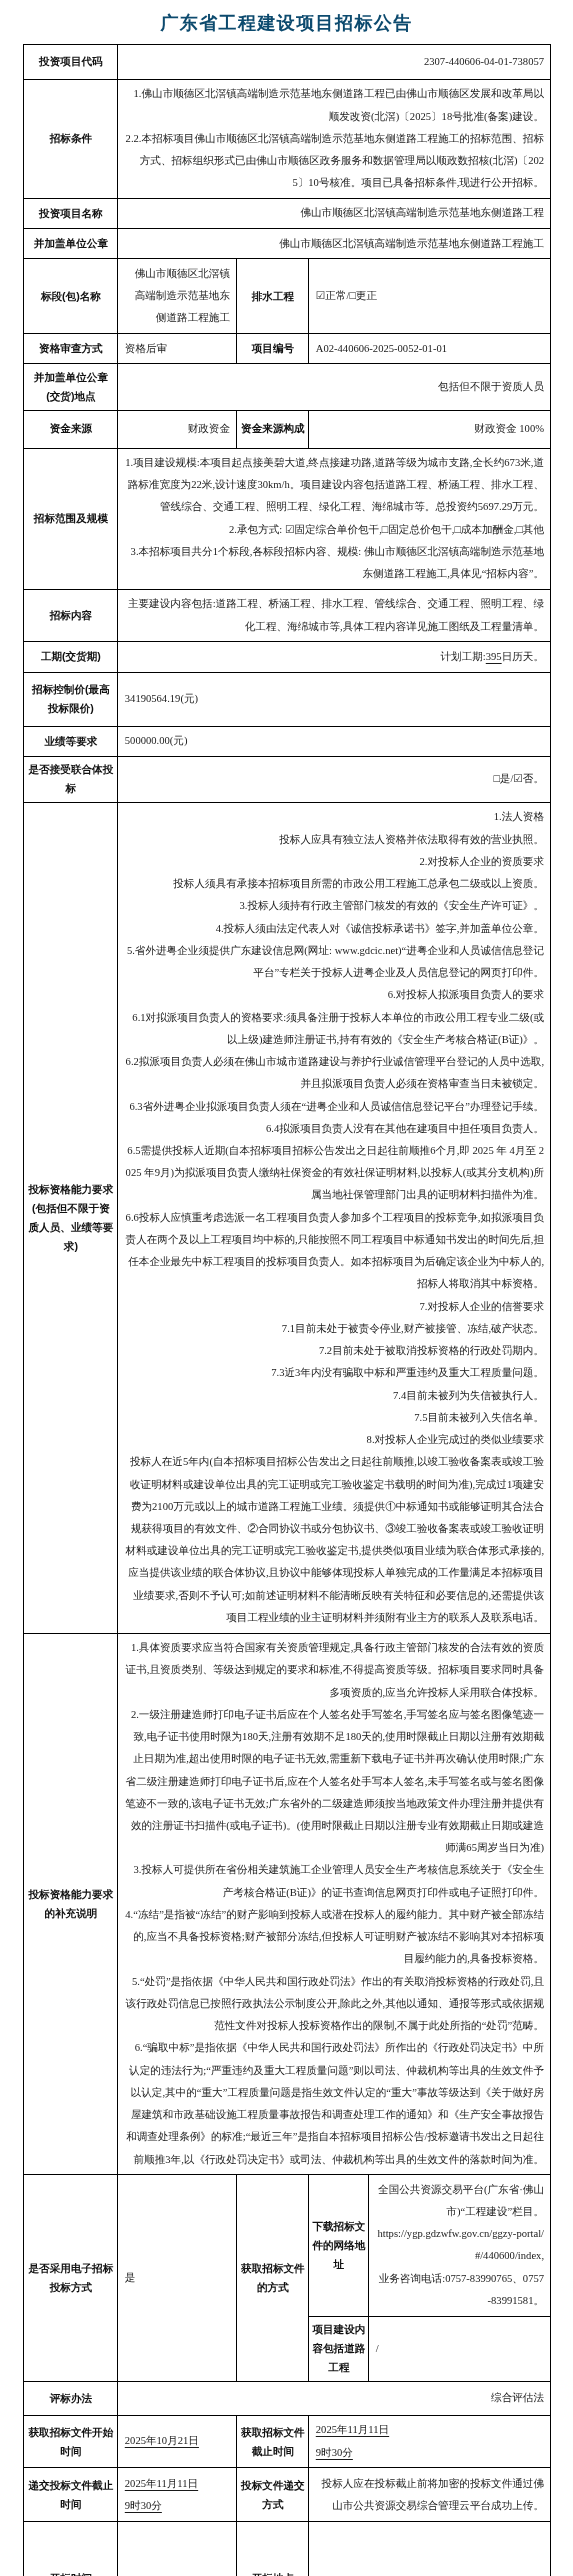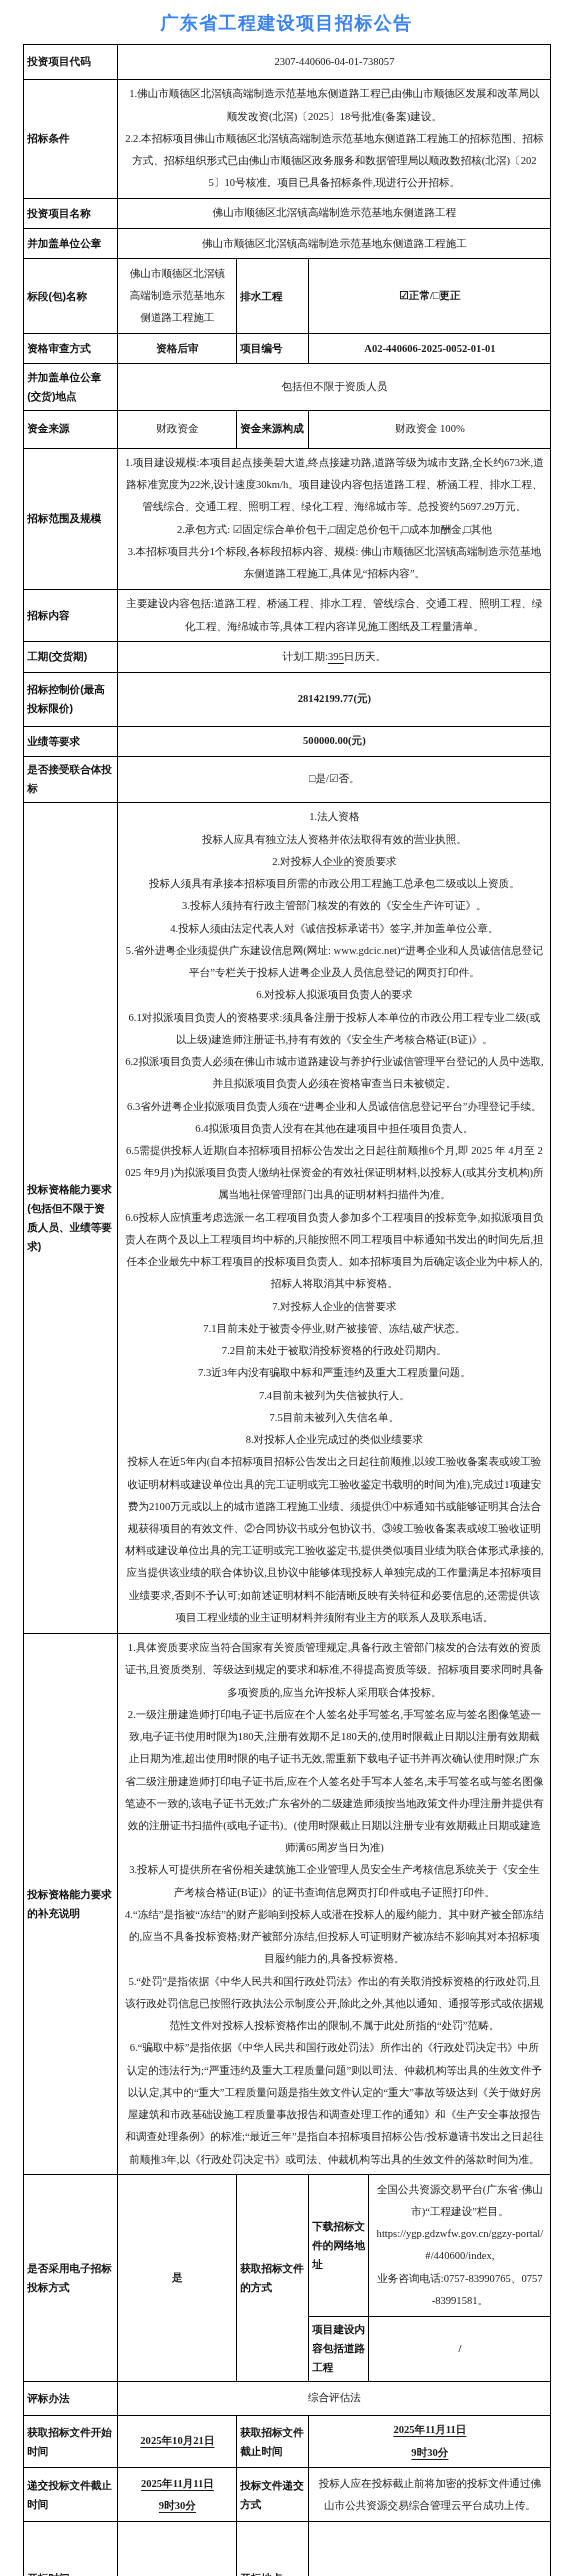--- a/index.html
+++ b/index.html
@@ -1,26 +1,26 @@
 <!DOCTYPE html>
 <html style="font-size:11.4px"><head>
 <meta charset="utf-8">
 <style>
   html,body{margin:0;padding:0;background:#ffffff;color:#1a1a1a;}
   body{width:573px;font-family:"Liberation Serif","DejaVu Serif",serif;}
   .page{padding:8.5px 23.4px 14px 23.4px;}
   .doc-title{font-family:"Liberation Sans","DejaVu Sans",sans-serif;font-weight:bold;
-    font-size:18px;text-align:center;margin:2.8px 0 8.5px 0;letter-spacing:1.4px;color:#3b82f6;}
+    font-size:18px;text-align:center;margin:2.8px 0 8.5px 0;letter-spacing:1.4px;color:#0c4a6e;}
   table.doc{width:527px;border-collapse:collapse;table-layout:fixed;border:1.4px solid #000;}
   table.doc th,table.doc td{border:1.4px solid #000;vertical-align:middle;
     font-size:10.6px;line-height:2.1;padding:3.5px 6.4px;word-break:break-all;}
   table.doc th{font-family:"Liberation Sans","DejaVu Sans",sans-serif;font-weight:bold;
-    text-align:left;padding:3.5px 2.8px;line-height:1.8;color:#111;}
-  td.center{text-align:center;font-weight:bold;}
-  td.left{text-align:center;}
+    text-align:center;padding:3.5px 2.8px;line-height:1.8;color:#111;}
+  td.center{}
+  td.left{text-align:right;}
   .pre{white-space:pre-line;}
   .u{text-decoration:underline;text-underline-offset:2.8px;}
   td.small-lh{line-height:1.95;}
 </style>
 </head>
 <body>
 
 <div class="page">
   <h1 class="doc-title">广东省工程建设项目招标公告</h1>
 
@@ -93,21 +93,21 @@
       <td class="left" colspan="4">主要建设内容包括:道路工程、桥涵工程、排水工程、管线综合、交通工程、照明工程、绿化工程、海绵城市等,具体工程内容详见施工图纸及工程量清单。</td>
     </tr>
 
     <tr style="height:21px">
       <th>工期(交货期)</th>
       <td class="left" colspan="4"><span>计划工期:</span><span class="u">395</span><span>日历天。</span></td>
     </tr>
 
     <tr style="height:54px">
       <th>招标控制价(最高投标限价)</th>
-      <td class="center" colspan="4">28142199.77(元)</td>
+      <td class="center" colspan="4">34190564.19(元)</td>
     </tr>
 
     <tr style="height:30px">
       <th>业绩等要求</th>
       <td class="center" colspan="4">500000.00(元)</td>
     </tr>
 
     <tr style="height:37px">
       <th>是否接受联合体投标</th>
       <td class="left" colspan="4">□是/☑否。</td>

